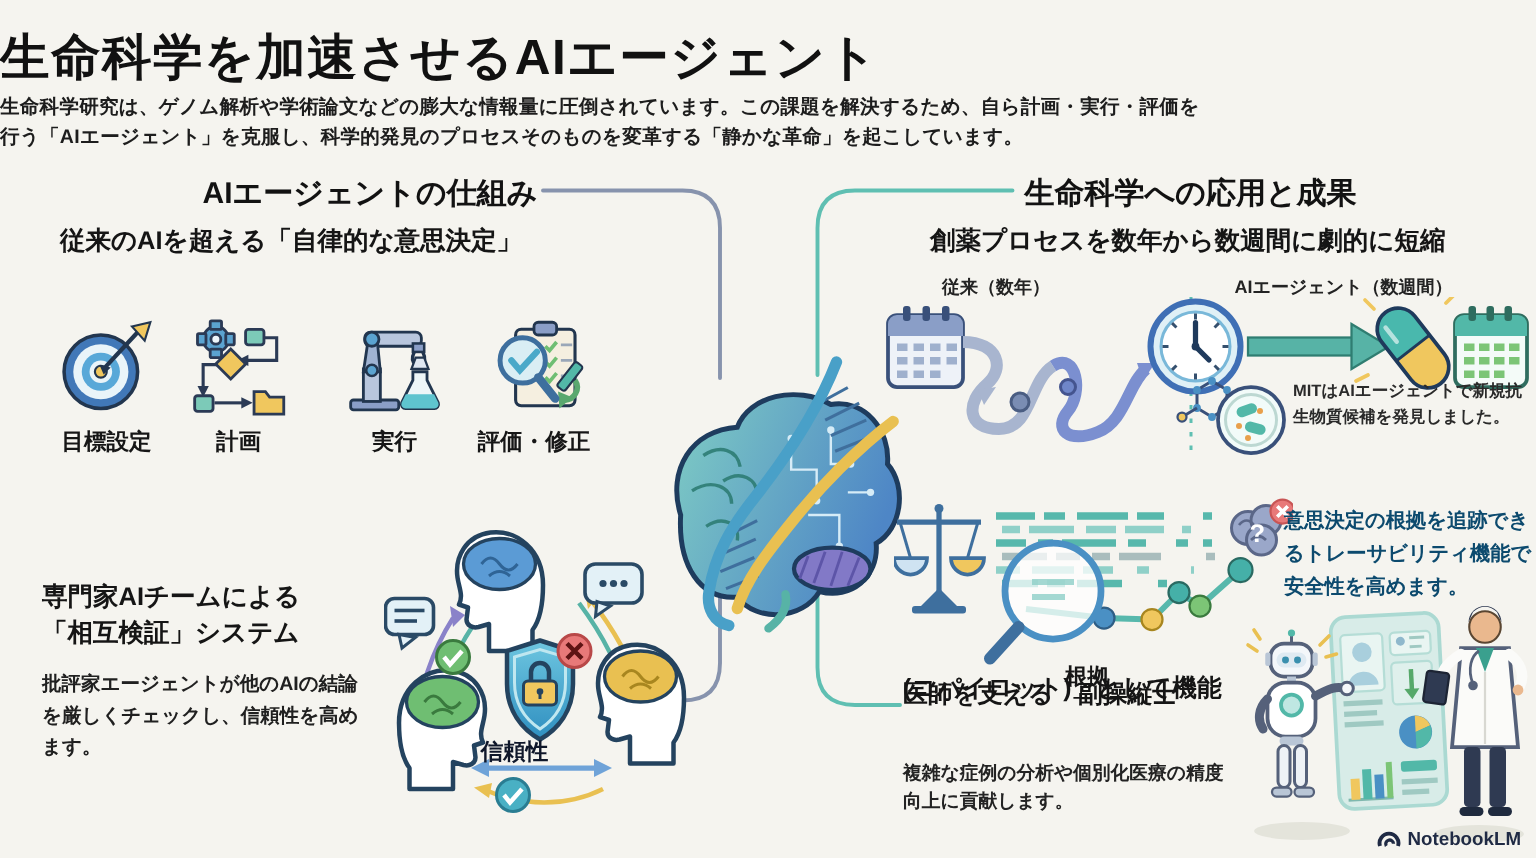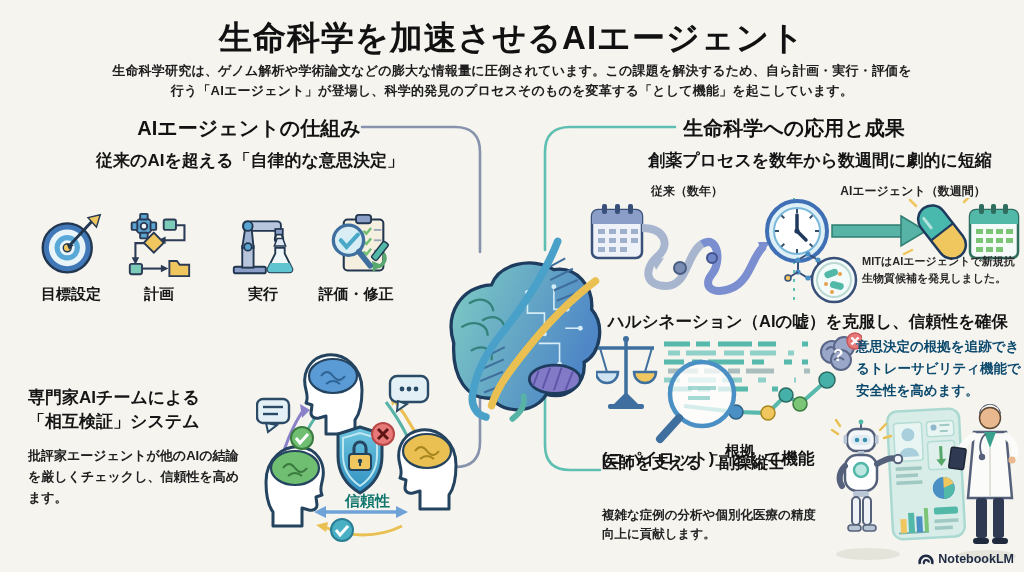--- a/index.html
+++ b/index.html
@@ -3,39 +3,39 @@
 <meta charset="utf-8">
 <style>
   html,body{margin:0;padding:0;background:#e8e8e4;}
   #canvas{
     position:relative;width:1024px;height:572px;margin:0 auto;
     background:#f5f4ef;overflow:hidden;
     font-family:"Liberation Sans","DejaVu Sans",sans-serif;
     color:#161616;
   }
   .abs{position:absolute;}
-  .ctr{text-align:center;}
+  .ctr{}
   .title{left:0;top:16px;width:1024px;font-size:33px;font-weight:800;letter-spacing:1px;color:#111;}
   .subtitle{width:1024px;font-size:13px;font-weight:700;color:#1d1d1d;letter-spacing:.2px;}
   .sub1{left:0;top:62px;} .sub2{left:0;top:82px;}
   .sec-header{font-size:20px;font-weight:800;color:#121212;}
   .h-left{left:135px;top:115px;width:228px;}
   .h-right{left:683px;top:115px;width:222px;}
   .blk-title{font-weight:800;color:#151515;}
   .autonomy-title{left:40px;top:149px;width:420px;font-size:17px;}
   .autonomy-desc{left:40px;top:174px;width:420px;font-size:12px;font-weight:700;color:#262626;}
   .step{top:212px;}
   .step .ic{width:66px;height:66px;margin:0 auto;}
   .step .lbl{margin-top:7px;font-size:15px;font-weight:800;text-align:center;}
   .verify-t1{left:28px;top:386px;width:240px;font-size:17px;}
   .verify-t2{left:28px;top:410px;width:240px;font-size:17px;}
   .verify-desc{left:28px;top:446px;width:212px;font-size:13px;font-weight:700;line-height:1.6;color:#202020;}
   .trio{left:256px;top:342px;width:214px;height:226px;}
   .trio svg{position:absolute;left:0;top:0;}
-  .shield-label{position:absolute;left:40px;top:150px;width:94px;text-align:right;font-size:15px;font-weight:800;color:#0f766e;}
+  .shield-label{position:absolute;left:40px;top:150px;width:94px;text-align:center;font-size:15px;font-weight:800;color:#0f172a;}
   .brain-wrap{left:433px;top:237px;width:170px;height:190px;}
   .drug-title{left:620px;top:149px;width:400px;font-size:17px;}
   .flow-label{top:183px;font-size:12px;font-weight:800;color:#232323;}
   .lbl-before{left:628px;width:118px;}
   .lbl-after{left:823px;width:180px;}
   .mit-note{left:862px;top:253px;width:158px;font-size:11px;font-weight:700;line-height:1.55;color:#2a2a2a;}
   .hallu-title{left:596px;top:311px;width:424px;font-size:16.5px;}
   .evidence-label{left:710px;top:442px;width:60px;font-size:15px;font-weight:800;}
   .hallu-desc{left:856px;top:336px;width:166px;font-size:13.5px;font-weight:700;line-height:1.62;color:#0c4a6e;}
   .cop-t1{left:602px;top:452px;width:240px;font-size:16.5px;}
@@ -51,21 +51,21 @@
 
   <svg class="abs" style="left:0;top:0;" width="1024" height="572" viewBox="0 0 1024 572" fill="none">
     <path d="M362,127 H455 Q480,127 480,152 V252" stroke="#8793ad" stroke-width="2.6" stroke-linecap="round"></path>
     <path d="M480,390 V442 Q480,467 455,467 H434" stroke="#8793ad" stroke-width="2.6" stroke-linecap="round"></path>
     <path d="M675,127 H570 Q545,127 545,152 V250" stroke="#5fbfb2" stroke-width="2.6" stroke-linecap="round"></path>
     <path d="M545,392 V445 Q545,470 570,470 H600" stroke="#5fbfb2" stroke-width="2.6" stroke-linecap="round"></path>
   </svg>
 
   <div class="abs title ctr">生命科学を加速させるAIエージェント</div>
   <div class="abs subtitle ctr sub1">生命科学研究は、ゲノム解析や学術論文などの膨大な情報量に圧倒されています。この課題を解決するため、自ら計画・実行・評価を</div>
-  <div class="abs subtitle ctr sub2">行う「AIエージェント」が登場し、科学的発見のプロセスそのものを変革する「として機能」を起こしています。</div>
+  <div class="abs subtitle ctr sub2">行う「AIエージェント」を克服し、科学的発見のプロセスそのものを変革する「静かな革命」を起こしています。</div>
 
   <div class="abs sec-header ctr h-left">AIエージェントの仕組み</div>
   <div class="abs blk-title ctr autonomy-title">従来のAIを超える「自律的な意思決定」</div>
 
   <div class="abs step" style="left:30px;width:82px;">
     <div class="ic">
       <svg width="66" height="66" viewBox="0 0 70 70">
         <circle cx="31" cy="38" r="26" fill="#4178b8" stroke="#22364f" stroke-width="2.5"></circle>
         <circle cx="31" cy="38" r="19.5" fill="#e9f4f9"></circle>
         <circle cx="31" cy="38" r="13.5" fill="#58a8d8"></circle>
@@ -392,21 +392,20 @@
       <g fill="#e8a04c">
           <circle cx="30" cy="36" r="2"></circle>
           <circle cx="44" cy="26" r="2"></circle>
           <circle cx="36" cy="44" r="2"></circle>
         </g>
     </g>
   </svg>
 
   <div class="abs mit-note">MITはAIエージェントで新規抗生物質候補を発見しました。</div>
 
-  <div class="abs blk-title ctr hallu-title">ハルシネーション（AIの嘘）を克服し、信頼性を確保</div>
 
   <svg class="abs" style="left:596px;top:332px;" width="266" height="114" viewBox="0 0 266 114">
 
     <g>
       <line x1="30" y1="8" x2="30" y2="62" stroke="#3e6f9e" stroke-width="3.5"></line>
       <circle cx="30" cy="7" r="3" fill="#3e6f9e"></circle>
       <line x1="2" y1="16" x2="58" y2="16" stroke="#3e6f9e" stroke-width="3.5"></line>
       <line x1="4" y1="16" x2="11" y2="40" stroke="#3e6f9e" stroke-width="2"></line>
       <line x1="56" y1="16" x2="49" y2="40" stroke="#3e6f9e" stroke-width="2"></line>
       <path d="M0,40 a11,11 0 0 0 22,0 z" fill="#cfe3f2" stroke="#3e6f9e" stroke-width="2.5"></path>

